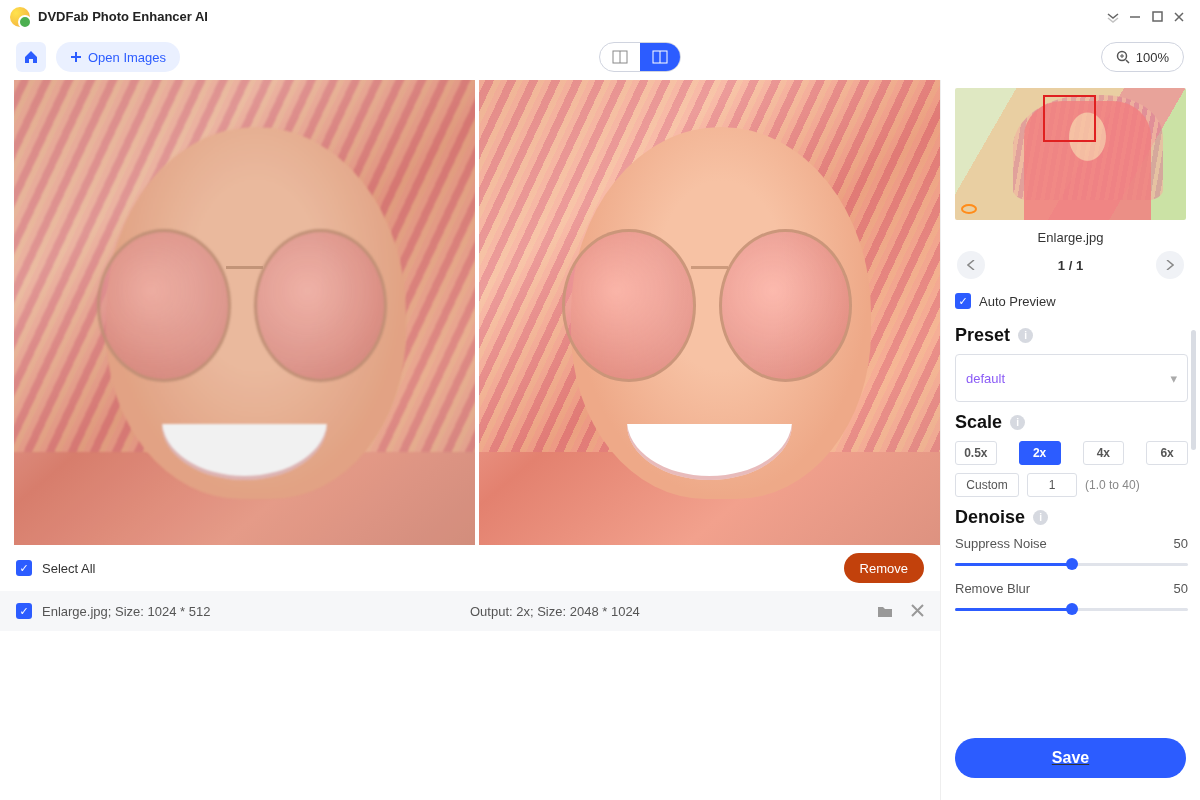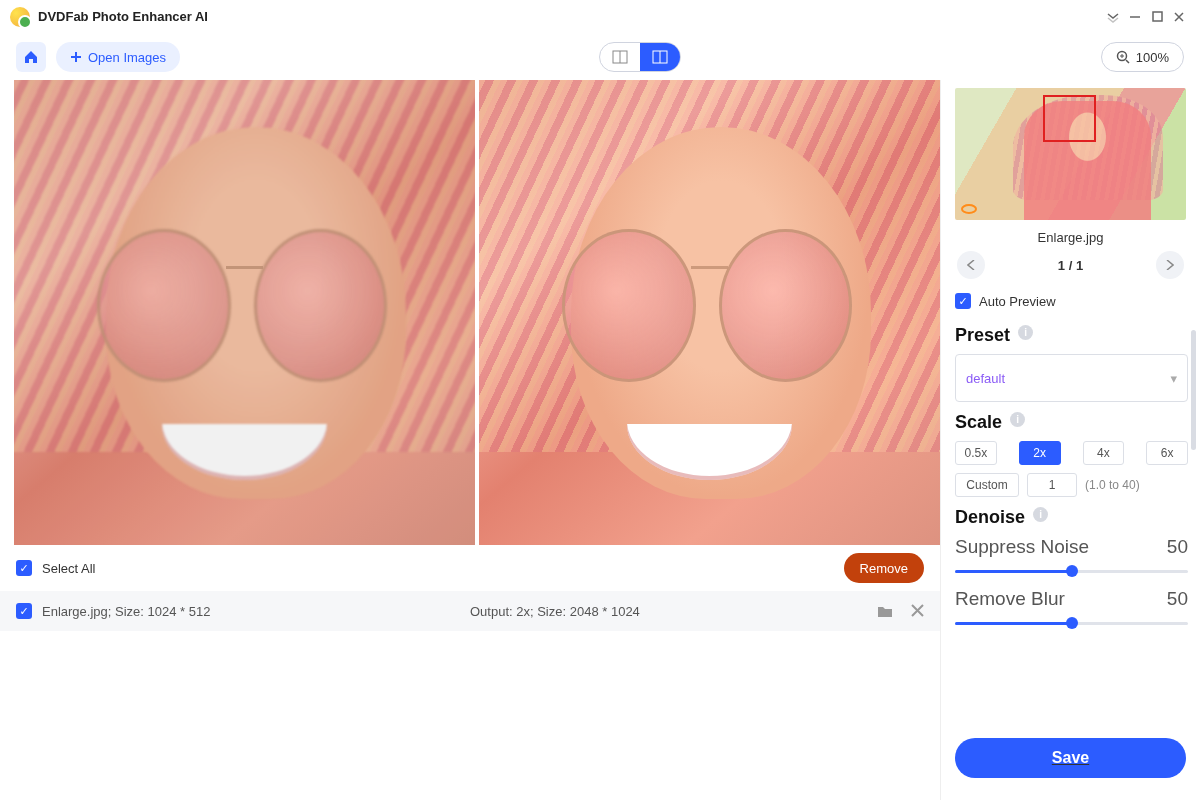--- a/index.html
+++ b/index.html
@@ -56,37 +56,37 @@
 .thumb .thair { position: absolute; left: 25%; top: 5%; width: 65%; height: 80%; background: repeating-linear-gradient(100deg, rgba(240,180,160,0.7) 0 4px, rgba(220,130,150,0.6) 4px 9px); border-radius: 50% 40% 10% 10%; }
 .thumb .redbox { position: absolute; left: 38%; top: 5%; width: 23%; height: 36%; border: 2px solid #e02020; }
 .thumb .eye { position: absolute; left: 6px; bottom: 6px; width: 16px; height: 10px; border-radius: 50%; border: 2px solid #ff8c1a; }
 .filename { text-align: center; padding: 10px 0 6px; color: #333; }
 .nav { display: flex; align-items: center; justify-content: space-between; padding: 0 2px 8px; }
 .navbtn { width: 28px; height: 28px; border-radius: 50%; background: #f0f2f6; display: flex; align-items: center; justify-content: center; color: #888; cursor: pointer; }
 .nav .count { font-weight: 600; }
 .rowline { display: flex; align-items: center; gap: 8px; padding: 6px 0; }
 
 .scrollarea { flex: 1; overflow-y: auto; padding-right: 4px; margin-right: -6px; }
-.section-title { font-size: 18px; font-weight: 700; color: #111; display: flex; align-items: flex-start; gap: 8px; margin: 10px 0 8px; }
+.section-title { font-size: 18px; font-weight: 700; color: #111; display: flex; align-items: center; gap: 8px; margin: 10px 0 8px; }
 .infoicon { width: 15px; height: 15px; border-radius: 50%; background: #d6d9e0; color: #fff; font-size: 10px; display: inline-flex; align-items: center; justify-content: center; font-weight: 700; }
 .select { height: 48px; border: 1px solid #dcdfe6; border-radius: 4px; display: flex; align-items: center; padding: 0 10px; color: #8b5cf6; cursor: pointer; position: relative; }
 .select::after { content: "▾"; position: absolute; right: 10px; color: #aaa; }
 .btnrow { display: flex; gap: 10px; margin-top: 10px; }
 .pillbtn { flex: 1; height: 30px; border-radius: 15px; background: #2c5cff; color: #fff; display: flex; align-items: center; justify-content: center; cursor: pointer; font-size: 12.5px; }
 
-.scaleopts { display: flex; gap: 22px; margin-top: 0; }
+.scaleopts { display: flex; gap: 22px; margin-top: 0; font-weight: bold; }
 .chip { flex: 1; height: 24px; border: 1px solid #dcdfe6; border-radius: 3px; display: flex; align-items: center; justify-content: center; color: #555; cursor: pointer; font-size: 12px; background: #fff; }
 .chip.active { background: #2c5cff; color: #fff; border-color: #2c5cff; }
 .customrow { display: flex; align-items: center; gap: 8px; margin-top: 8px; }
 .customrow .chip { flex: 0 0 64px; }
 .numinput { width: 50px; height: 24px; border: 1px solid #dcdfe6; border-radius: 3px; text-align: center; color: #555; font-size: 12px; }
 .hint { color: #888; font-size: 12px; }
 
 .sliderrow { margin-top: 4px; }
-.sliderlbl { display: flex; justify-content: space-between; color: #555; font-size: 19px; margin-bottom: 6px; }
+.sliderlbl { display: flex; justify-content: space-between; color: #555; font-size: 13px; margin-bottom: 6px; }
 .slider { position: relative; height: 14px; }
 .slider .track { position: absolute; left: 0; right: 0; top: 6px; height: 3px; background: #e0e3ea; border-radius: 2px; }
 .slider .fill { position: absolute; left: 0; top: 6px; height: 3px; background: #2c5cff; border-radius: 2px; }
 .slider .thumb { position: absolute; top: 1px; width: 12px; height: 12px; border-radius: 50%; background: #2c5cff; margin-left: -6px; cursor: pointer; }
 
 .savebar { padding: 10px 0 22px; text-decoration: underline; }
 .savebtn { height: 40px; border-radius: 20px; background: #2c5cff; color: #fff; display: flex; align-items: center; justify-content: center; font-size: 16px; font-weight: 600; cursor: pointer; }
 
 
 .right::after { content: ""; position: absolute; right: 4px; top: 250px; width: 5px; height: 120px; background: #d9dce3; border-radius: 3px; }

